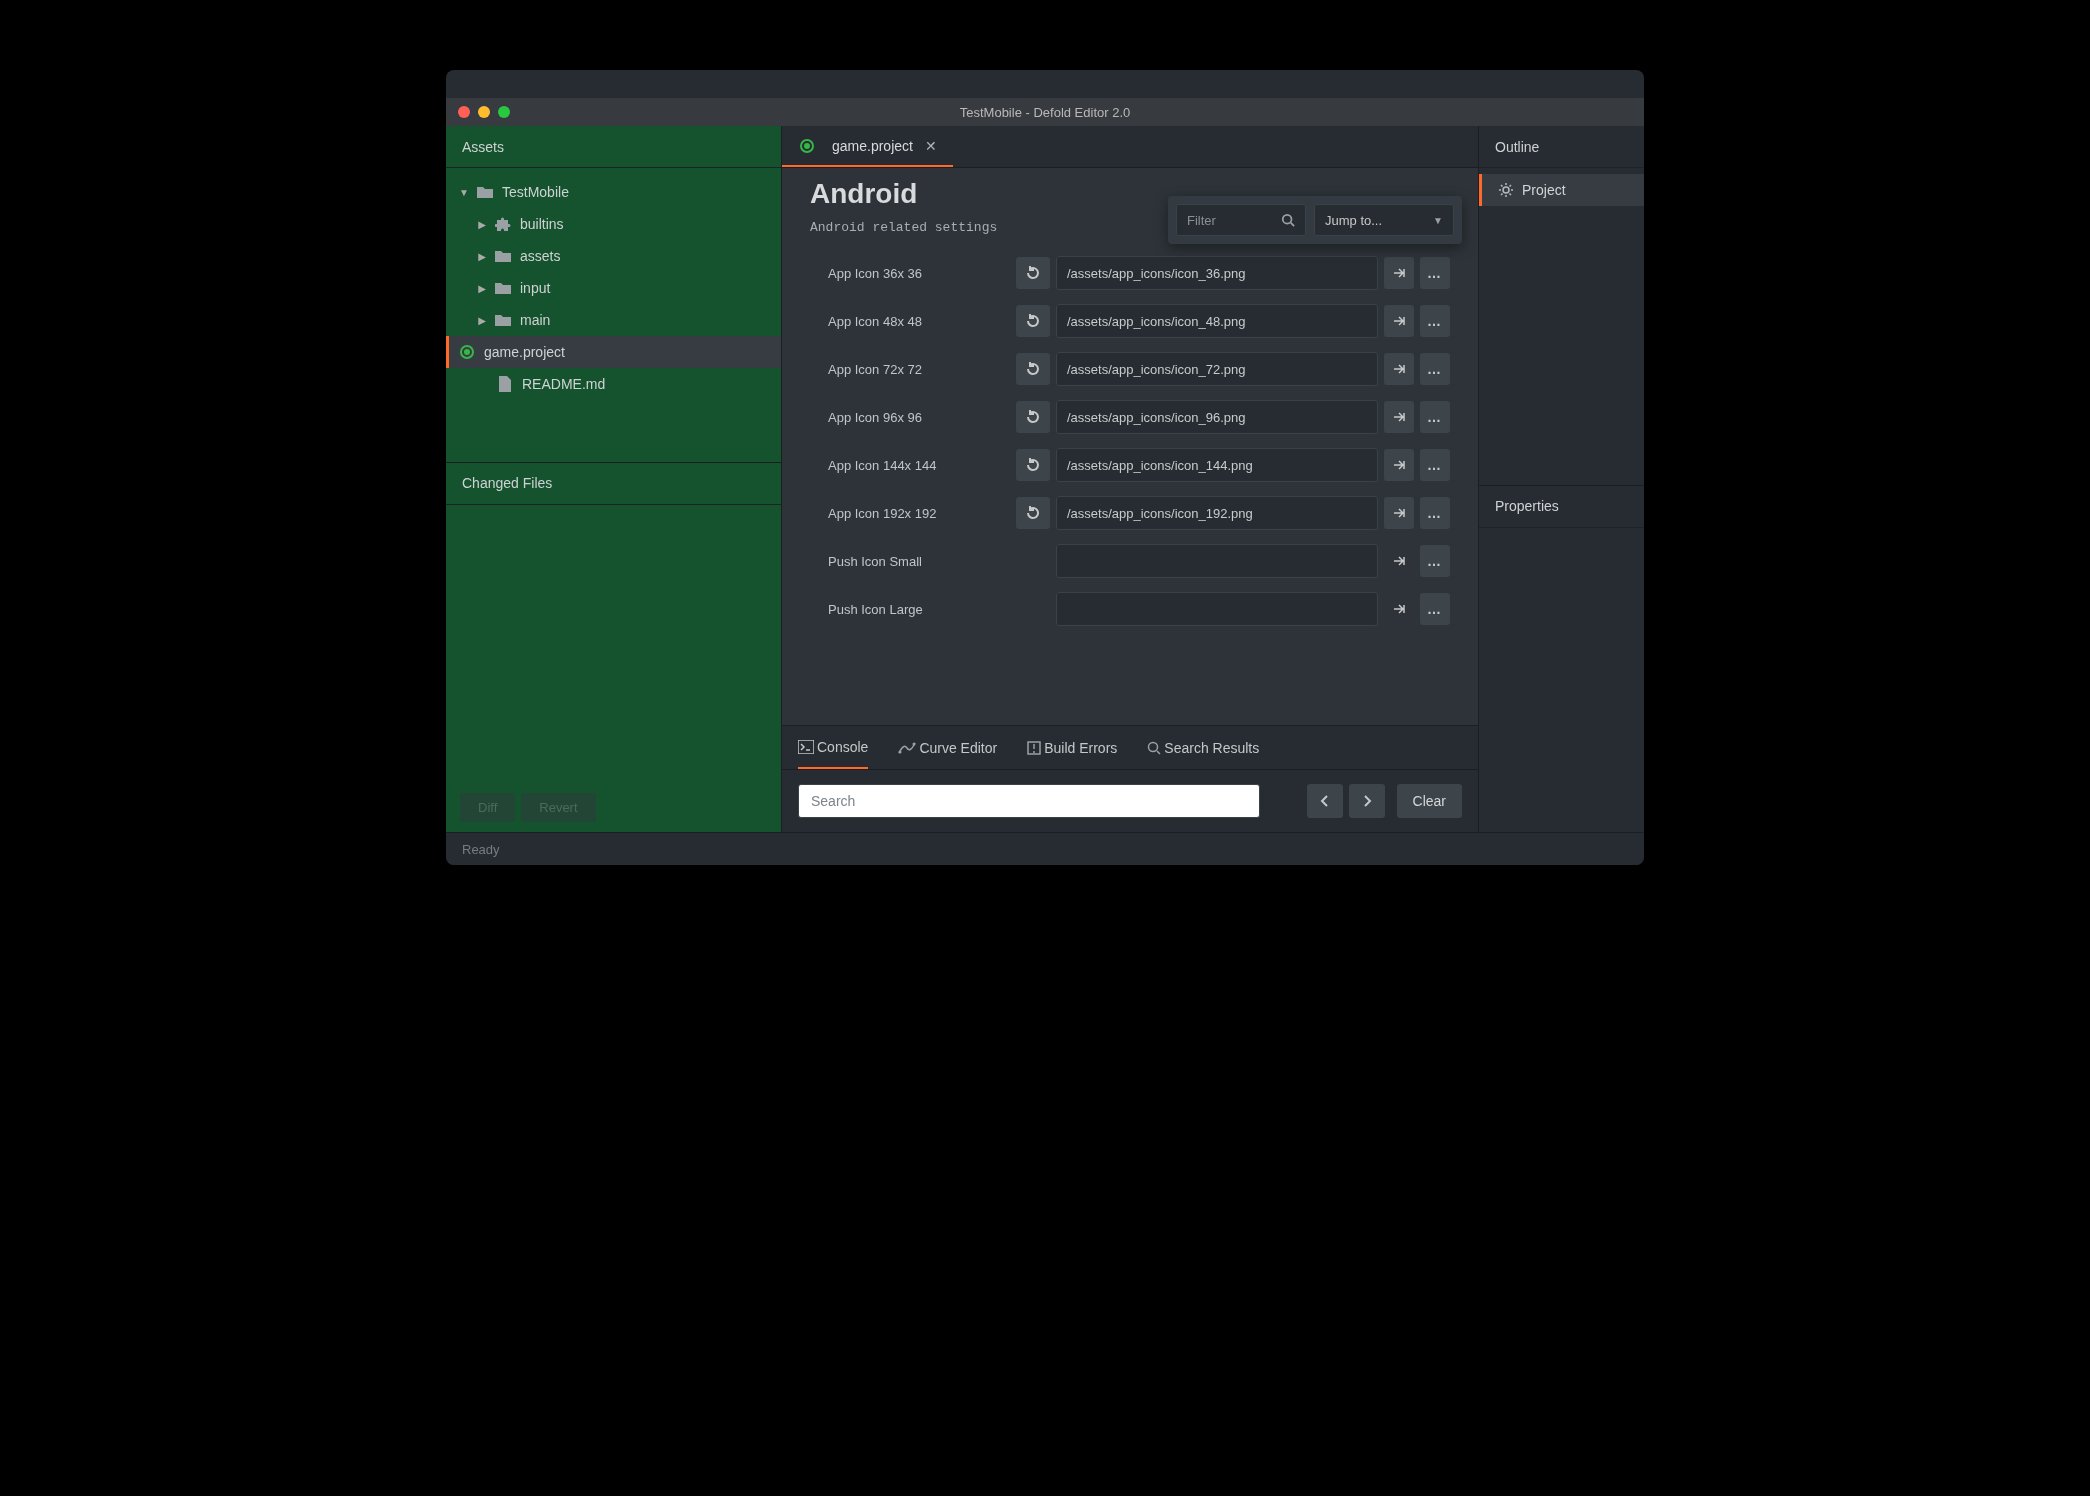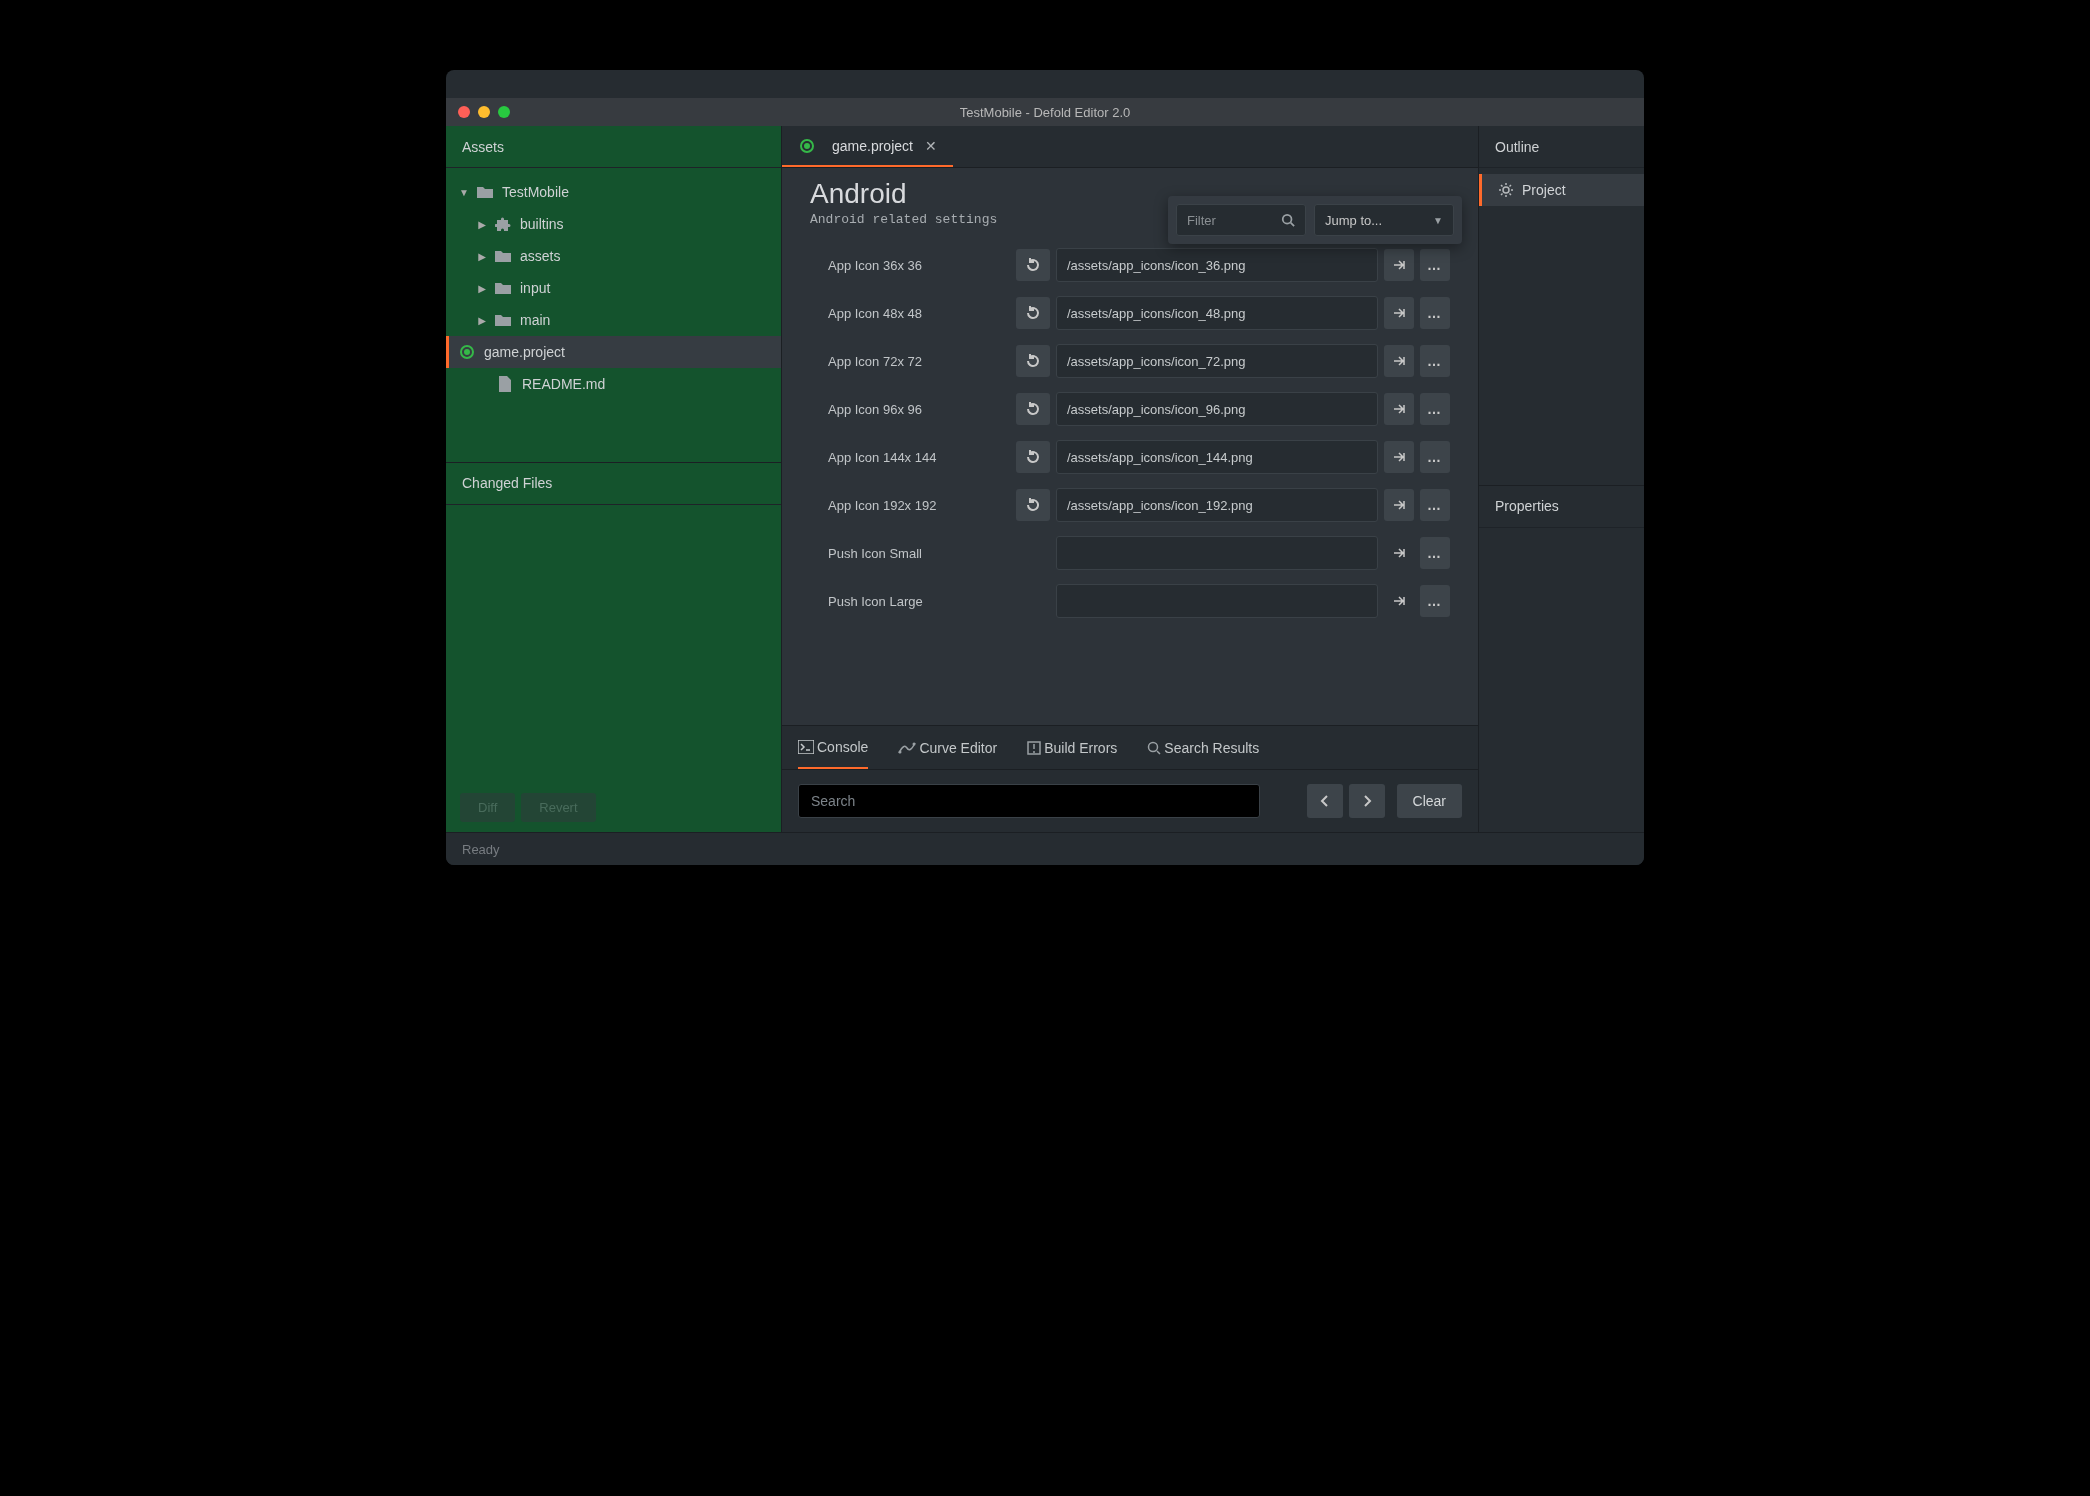--- a/index.html
+++ b/index.html
@@ -150,23 +150,23 @@
 .close-x { color: #b0b4b7; font-size: 14px; margin-left: 4px; }
 .editor-body {
   flex: 1;
   background: #2d3339;
   padding: 10px 28px 0 28px;
   position: relative;
   overflow: hidden;
 }
 .section-title {
   font-size: 28px;
-  font-weight: 400;
+  font-weight: 700;
   color: #d8dadd;
-  margin-bottom: 2px;
+  margin-bottom: 10px;
 }
 .section-sub { color: #a8adb1; font-size: 13px; margin-bottom: 14px; font-family: Liberation Mono, monospace; }
 .filter-bar {
   position: absolute;
   top: 28px;
   right: 16px;
   background: #343a41;
   border-radius: 4px;
   box-shadow: 0 4px 14px rgba(0,0,0,.4);
   padding: 8px;
@@ -248,21 +248,21 @@
 .bottom-body {
   padding: 14px 16px;
   display: flex;
   align-items: center;
   gap: 12px;
 }
 .search-input {
   flex: 1;
   max-width: 462px;
   height: 34px;
-  background: #000000;
+  background: #ffffff;
   border: 1px solid #3a4147;
   border-radius: 3px;
   padding: 0 12px;
   color: #9ba0a4;
   font-size: 14px;
   display: flex;
   align-items: center;
 }
 .nav-buttons { display: flex; gap: 6px; margin-left: auto; }
 .nav-btn { width: 36px; height: 34px; background: #3d444a; border-radius: 3px; display: flex; align-items: center; justify-content: center; color: #c8c8c8; }

